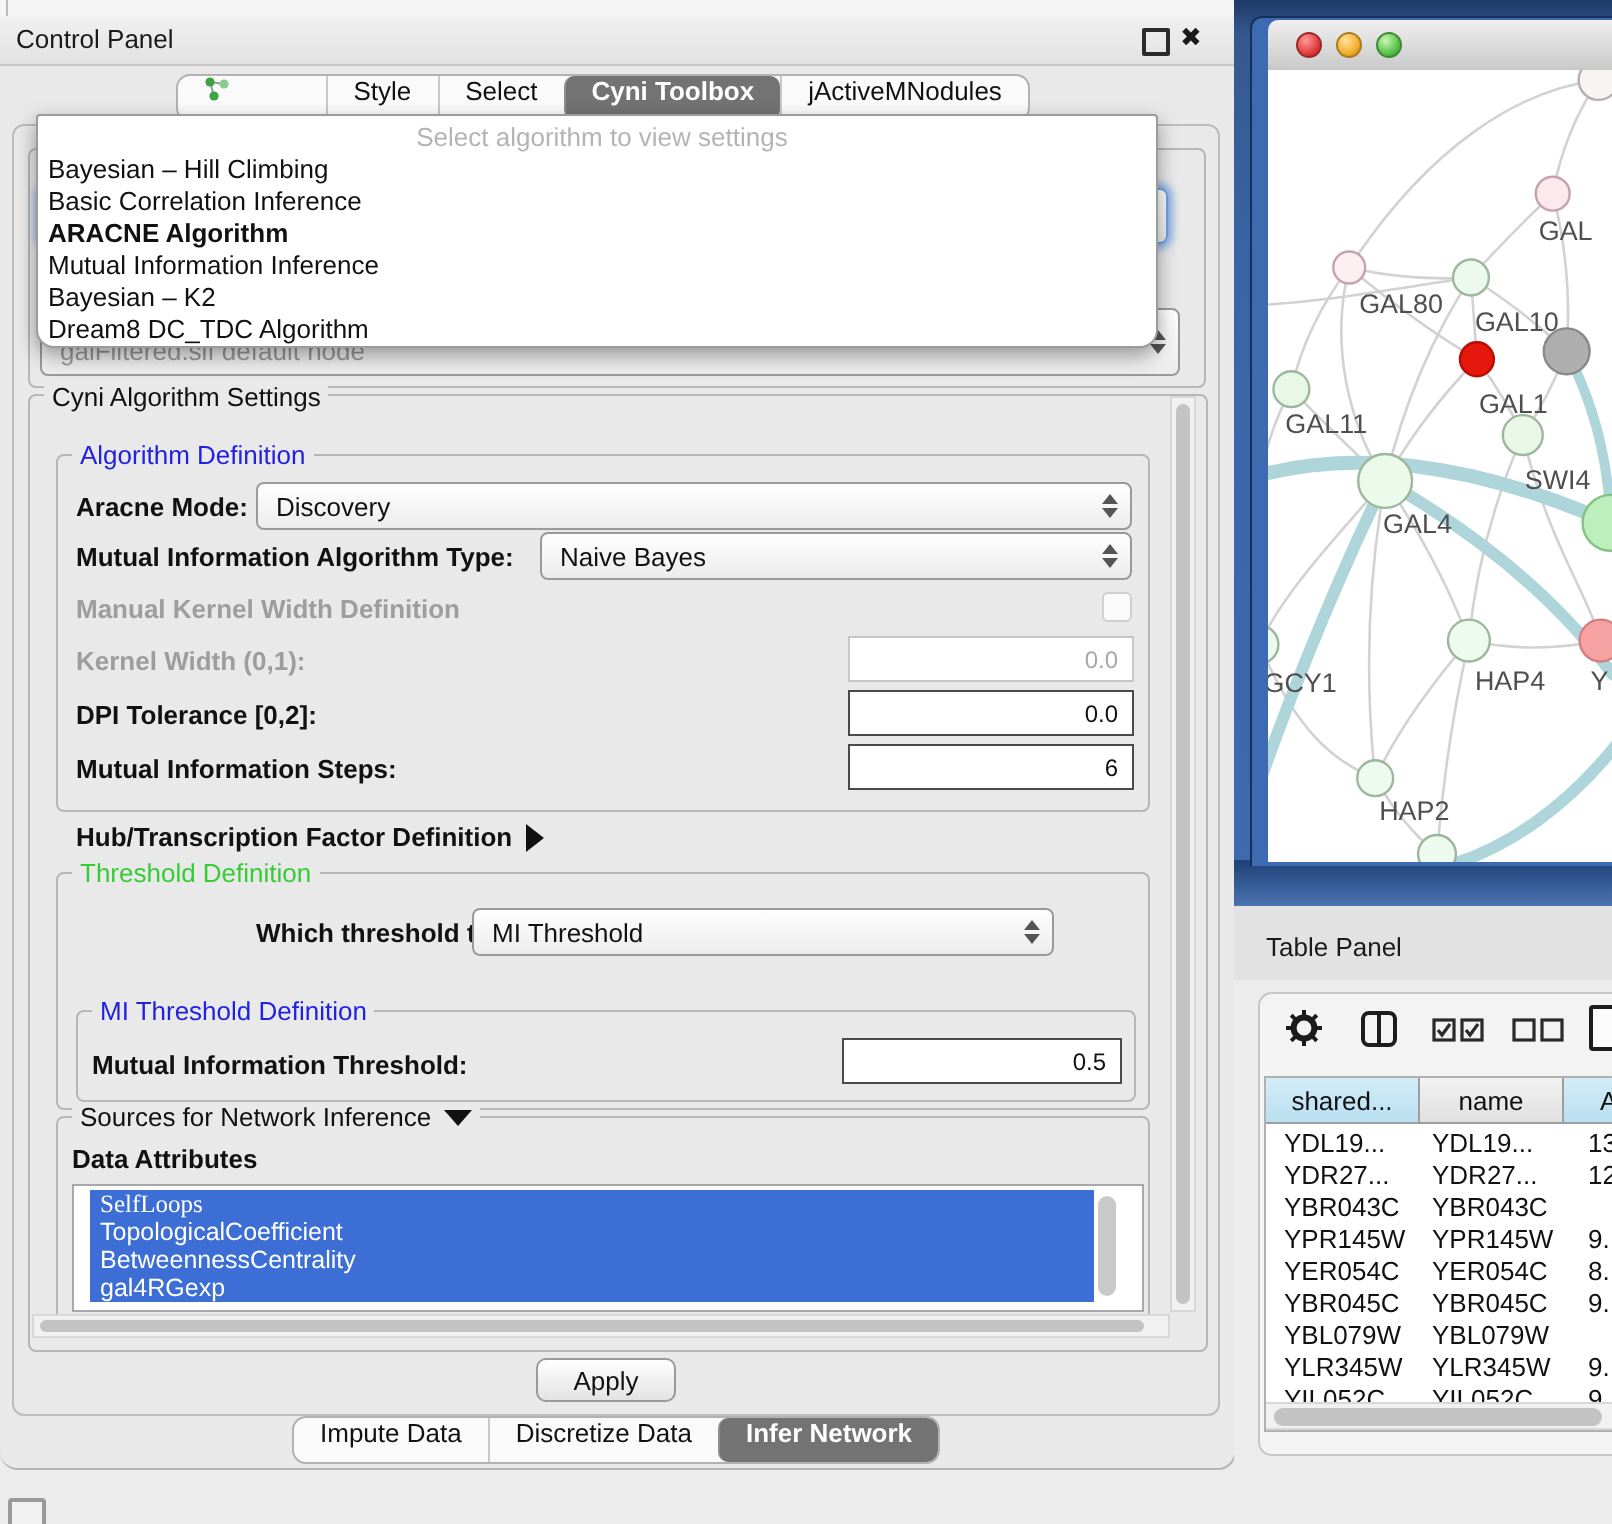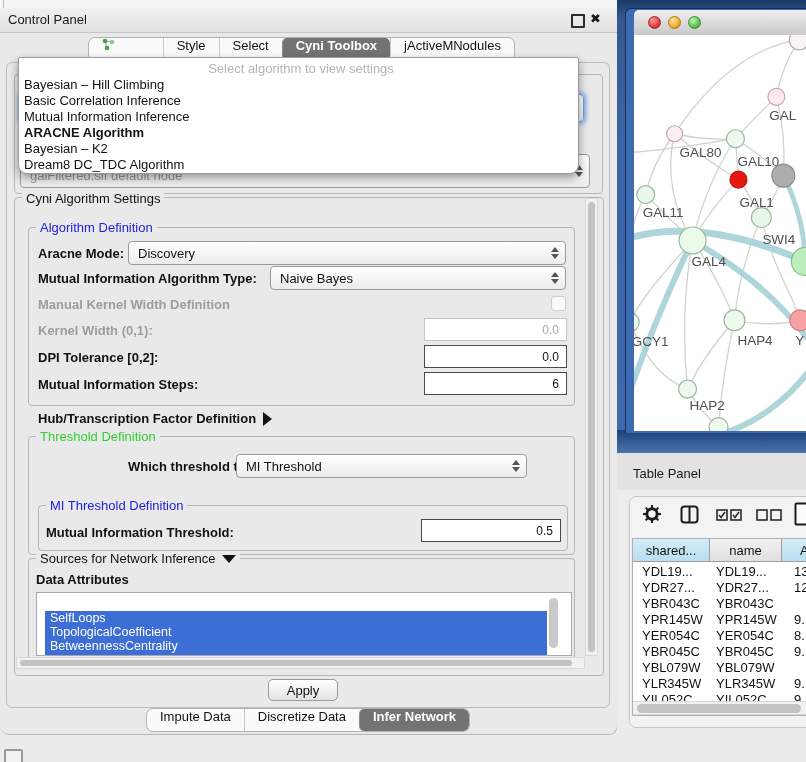--- a/index.html
+++ b/index.html
@@ -100,22 +100,22 @@
   </div>
   <div class="abs combo" style="left:20px;top:154px;width:570px;height:34px;color:#9a9a9a;align-items:flex-end;padding-bottom:4px;">
     <span>galFiltered.sif default node</span>
     <span class="stepper"></span>
   </div>
 
   <div id="algo-popup" class="abs" style="left:18px;top:57px;width:559px;height:115px;">
     <div class="pop-item pop-prompt" style="margin-top:3px;">Select algorithm to view settings</div>
     <div class="pop-item">Bayesian – Hill Climbing</div>
     <div class="pop-item">Basic Correlation Inference</div>
+    <div class="pop-item b">ARACNE Algorithm</div>
     <div class="pop-item">Mutual Information Inference</div>
-    <div class="pop-item b">ARACNE Algorithm</div>
     <div class="pop-item">Bayesian – K2</div>
     <div class="pop-item">Dream8 DC_TDC Algorithm</div>
   </div>
 
   <div class="abs gbox" style="left:14px;top:197px;width:588px;height:477px;"></div>
   <span class="glabel" style="left:22px;top:191px;">Cyni Algorithm Settings</span>
 
   <div class="abs gbox" style="left:28px;top:227px;width:545px;height:177px;"></div>
   <span class="glabel" style="left:36px;top:220px;color:#2121e0;">Algorithm Definition</span>
 
@@ -171,21 +171,21 @@
   </div>
 
   <div class="abs" style="left:28px;top:558px;width:545px;height:98px;border:1px solid #b6b6b6;border-bottom:none;border-radius:4px 4px 0 0;"></div>
   <div class="abs" style="left:36px;top:551px;background:#e9e9e9;padding:0 4px;display:flex;align-items:center;gap:6px;">
     <span class="lbl">Sources for Network Inference</span>
     <span style="width:0;height:0;border-left:7px solid transparent;border-right:7px solid transparent;border-top:8px solid #111;"></span>
   </div>
   <span class="abs lbl b" style="left:36px;top:572px;">Data Attributes</span>
 
   <div class="abs" style="left:36px;top:592px;width:536px;height:64px;background:#fff;border:1px solid #a8a8a8;box-sizing:border-box;overflow:hidden;">
-    <div class="sel-row" style="margin:18px 24px 0 8px;">SelfLoops</div>
+    <div class="sel-row" style="margin:2px 24px 0 8px;font-family:Liberation Serif, serif;">SelfLoops</div>
     <div class="sel-row" style="margin:0 24px 0 8px;">TopologicalCoefficient</div>
     <div class="sel-row" style="margin:0 24px 0 8px;">BetweennessCentrality</div>
     <div class="sel-row" style="margin:0 24px 0 8px;">gal4RGexp</div>
     <div style="position:absolute;right:13px;top:5px;width:9px;height:50px;background:#c9c9c9;border-radius:5px;"></div>
   </div>
 
   <div class="abs sb-track" style="left:585px;top:198px;width:13px;height:458px;">
     <div class="sb-thumb" style="position:absolute;left:2px;right:2px;top:3px;bottom:3px;"></div>
   </div>
   <div class="abs sb-track" style="left:16px;top:657px;width:569px;height:12px;">

